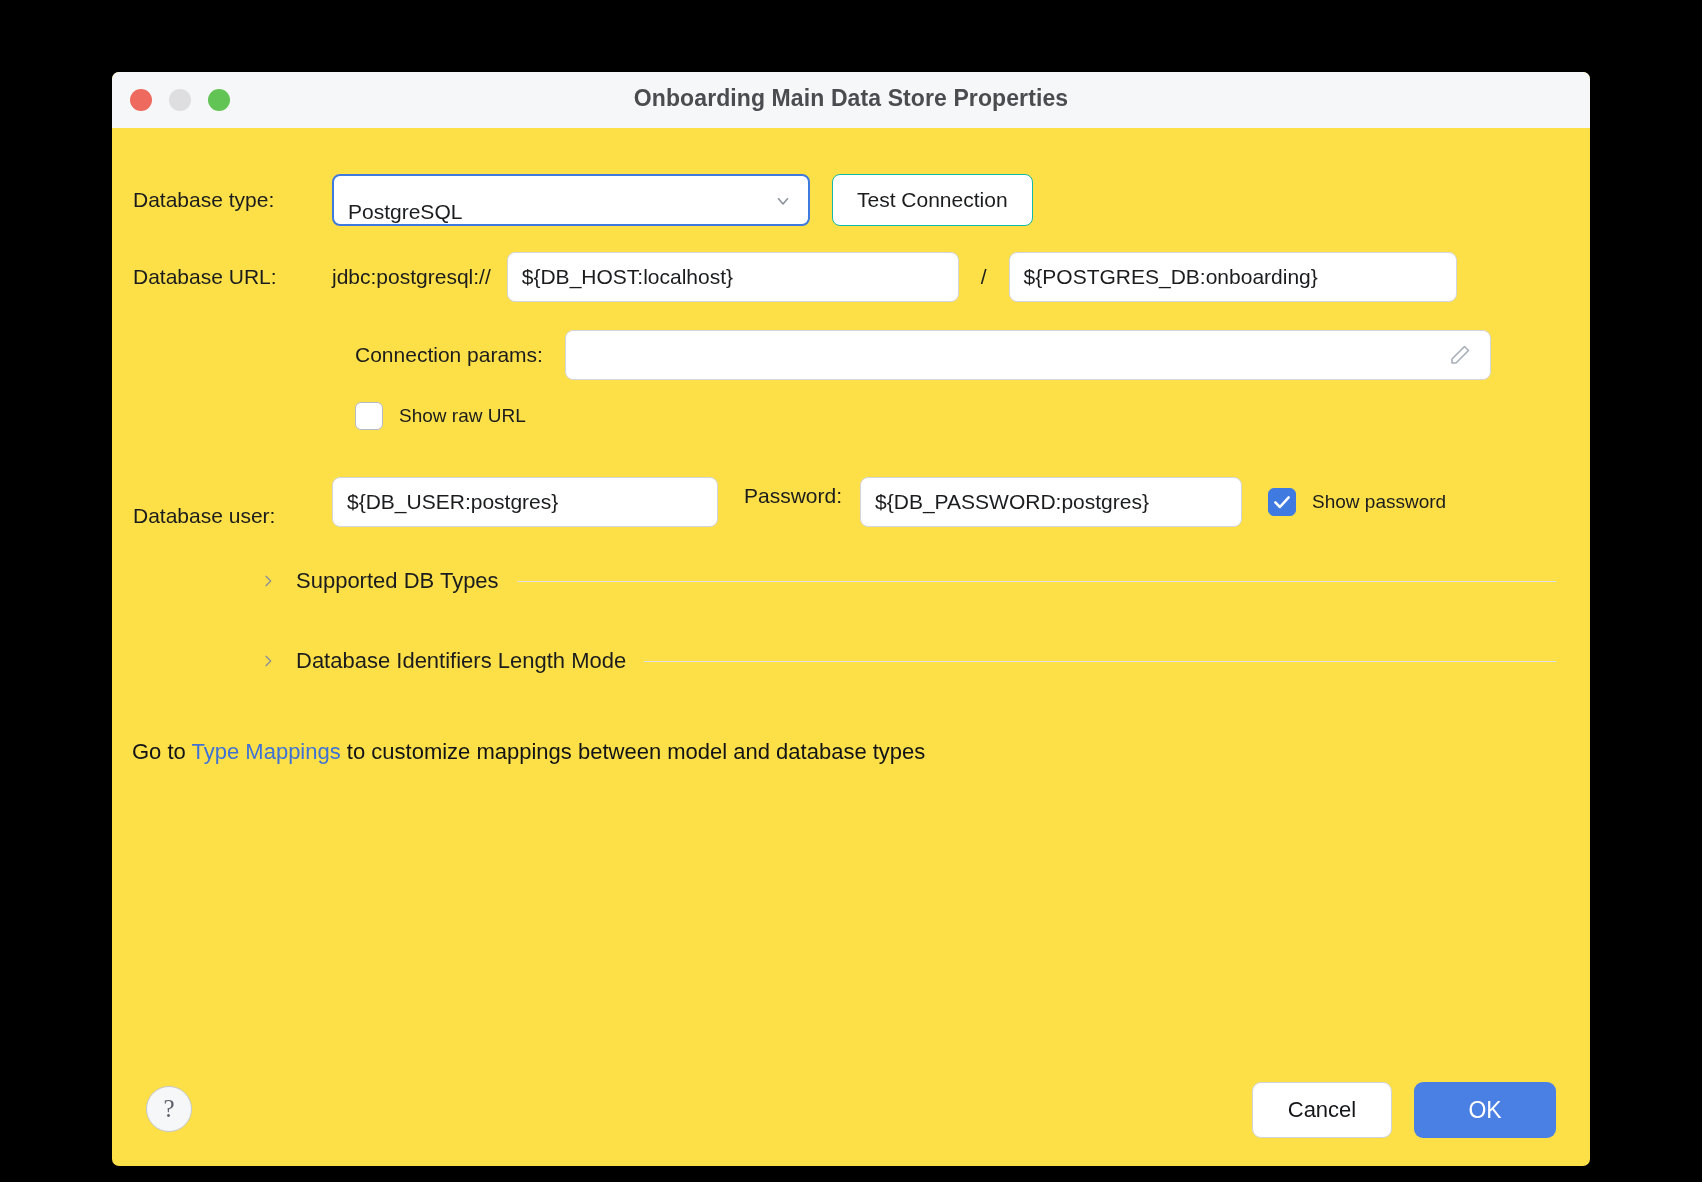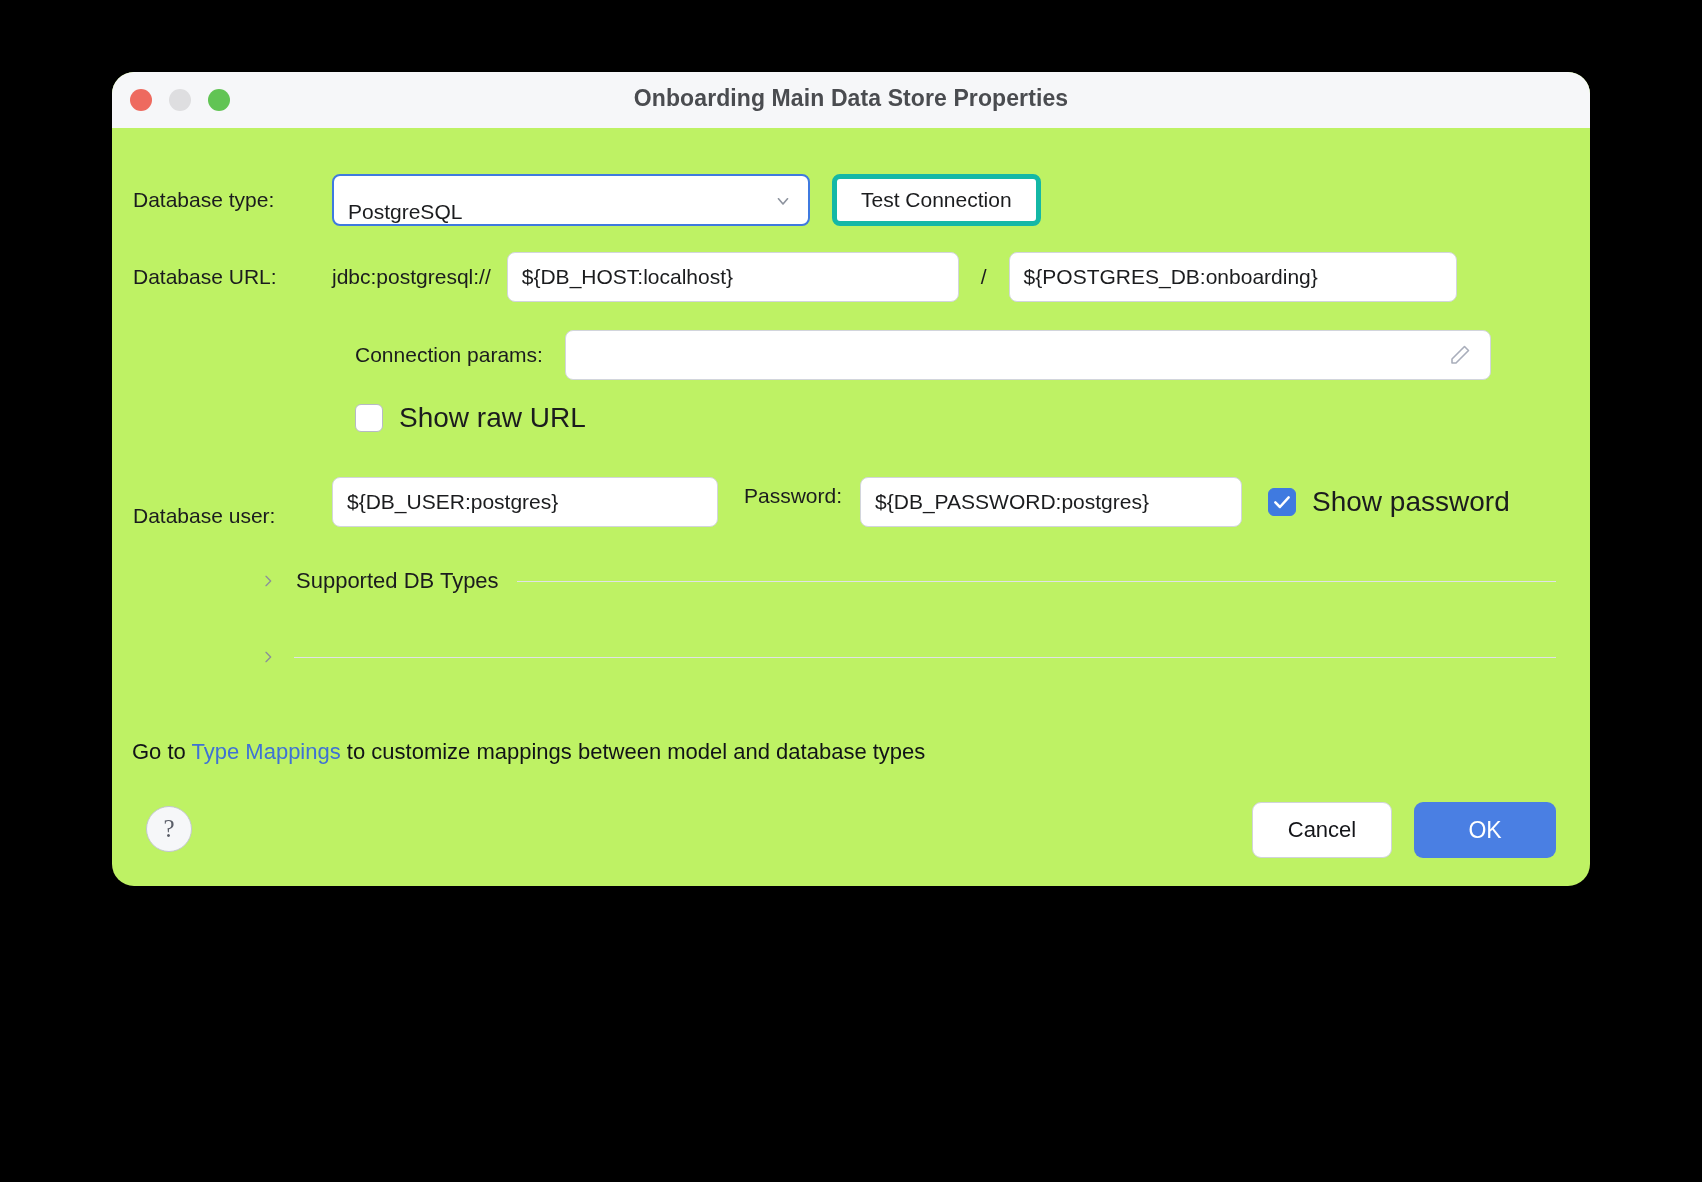--- a/index.html
+++ b/index.html
@@ -17,23 +17,23 @@
     height: 1182px;
     background: #000000;
   }
 
   
   .window {
     position: absolute;
     left: 112px;
     top: 72px;
     width: 1478px;
-    height: 814px;
-    background: #bef264;
-    border-radius: 22px;
+    height: 1094px;
+    background: #fde047;
+    border-radius: 7px;
     box-shadow: 0 18px 44px rgba(0,0,0,0.55);
     overflow: hidden;
   }
 
   .titlebar {
     position: relative;
     height: 56px;
     width: 100%;
     background: #f6f7f9;
   }
@@ -97,21 +97,21 @@
     right: 16px;
     top: 50%;
     transform: translateY(-50%);
     width: 18px; height: 18px;
     color: #8e949f;
   }
 
   .btn {
     height: 52px;
     background: #ffffff;
-    border: 5px solid #14b8a6;
+    border: 1px solid #14b8a6;
     border-radius: 8px;
     font-size: 21px;
     color: #1b1c1e;
     padding: 0 24px;
     display: inline-flex;
     align-items: center;
     justify-content: center;
     font-family: "Liberation Sans", sans-serif;
     cursor: default;
   }
@@ -163,21 +163,21 @@
     justify-content: center;
     flex: none;
   }
   .cb.checked {
     background: #3f7ae0;
     border-color: #3f7ae0;
   }
   .cb .tick { width: 20px; height: 20px; color: #ffffff; display: none; }
   .cb.checked .tick { display: block; }
   .cb-label {
-    font-size: 28px;
+    font-size: 19px;
     color: #1b1c1e;
     margin-left: 16px;
     white-space: nowrap;
   }
 
   
   .section {
     position: absolute;
     display: flex;
     align-items: center;
@@ -356,20 +356,21 @@
         <span class="sec-title">Supported DB Types</span>
         <span class="sec-line"></span>
       </div>
 
       <div class="section" style="top:520px;">
         <span class="chev-r">
           <svg viewBox="0 0 24 24" fill="none" stroke="currentColor" stroke-width="2" stroke-linecap="round" stroke-linejoin="round" width="16" height="18">
               <polyline points="9 5 16 12 9 19"></polyline>
             </svg>
         </span>
+        <span class="sec-title">Database Identifiers Length Mode</span>
         <span class="sec-line"></span>
       </div>
 
       <div class="linkline" style="top:586px; left:20px;margin-top:25px;">
         <span>Go to </span><a href="#">Type Mappings</a><span> to customize mappings between model and database types</span>
       </div>
 
       <div class="help">?</div>
 
       <div class="footer-btns">

